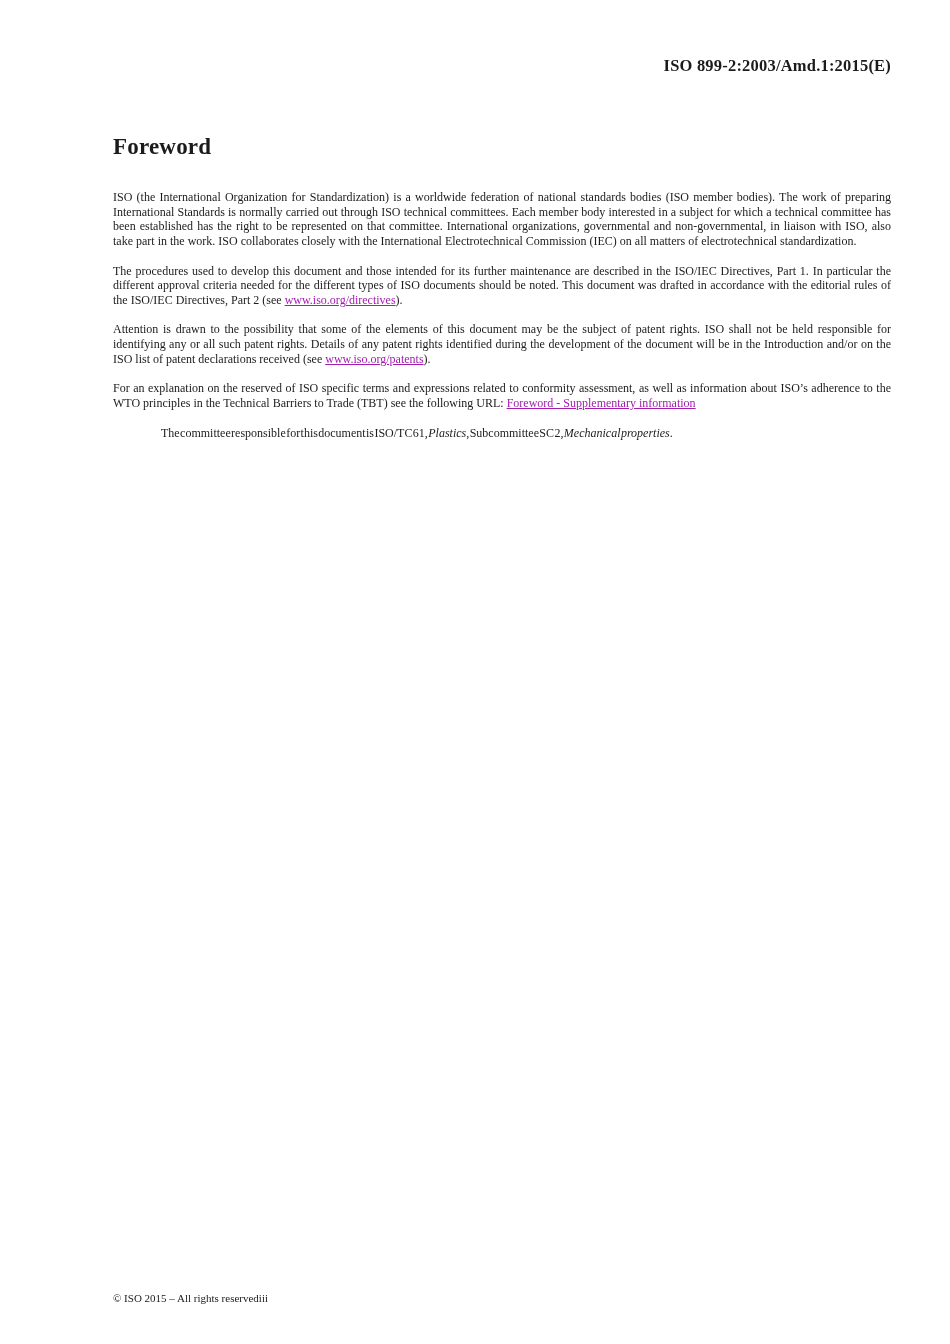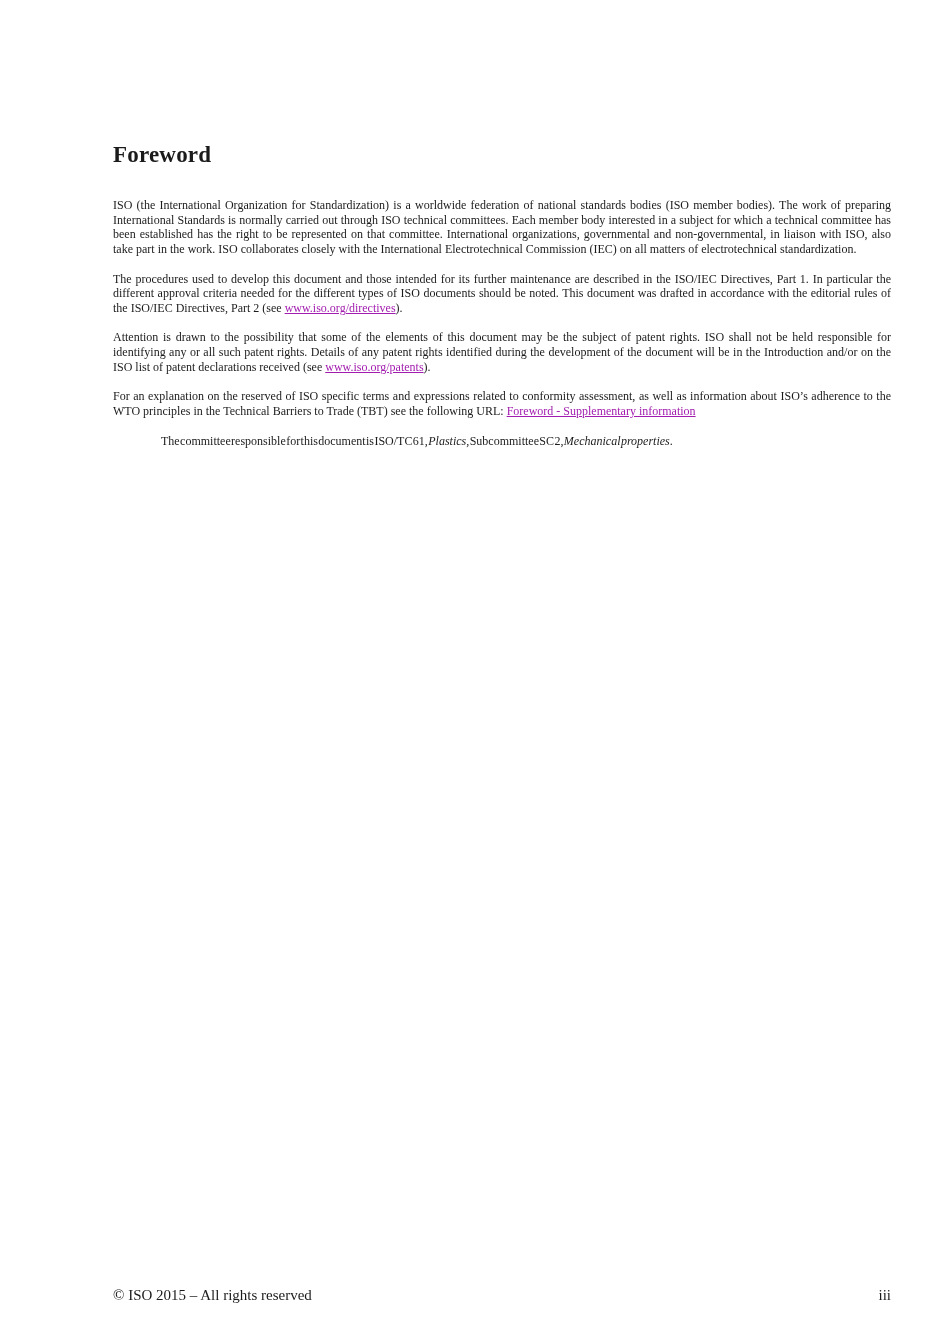--- a/index.html
+++ b/index.html
@@ -18,21 +18,21 @@
   }
   .doc-header {
     text-align: right;
     font-weight: bold;
     font-size: 16.5px;
     letter-spacing: 0.2px;
   }
   h1.section-title {
     font-size: 23px;
     font-weight: bold;
-    margin: 86px 0 30px 0;
+    margin: 58px 0 30px 0;
     letter-spacing: 0.2px;
   }
   .content p {
     font-size: 12px;
     line-height: 1.22;
     text-align: justify;
     margin: 0 0 15px 0;
   }
   .content p.tight {
     word-spacing: -2.6px;
@@ -42,30 +42,30 @@
     color: #a21caf;
     text-decoration: underline;
     cursor: pointer;
   }
   .page-footer {
     position: absolute;
     left: 113px;
     right: 59px;
     bottom: 40px;
     display: flex;
-    justify-content: space-between;
     align-items: baseline;
-    font-size: 15px;
+    font-size: 11px;
   }
 </style>
 </head>
 <body>
 
 <div class="page">
 
+  <div class="doc-header">ISO 899-2:2003/Amd.1:2015(E)</div>
 
   <div class="content">
 
     <h1 class="section-title">Foreword</h1>
 
     <p>ISO (the International Organization for Standardization) is a worldwide federation of national standards bodies (ISO member bodies). The work of preparing International Standards is normally carried out through ISO technical committees. Each member body interested in a subject for which a technical committee has been established has the right to be represented on that committee. International organizations, governmental and non-governmental, in liaison with ISO, also take part in the work. ISO collaborates closely with the International Electrotechnical Commission (IEC) on all matters of electrotechnical standardization.</p>
 
     <p><span>The procedures used to develop this document and those intended for its further maintenance are described in the ISO/IEC Directives, Part 1.  In particular the different approval criteria needed for the different types of ISO documents should be noted.  This document was drafted in accordance with the editorial rules of the ISO/IEC Directives, Part 2 (see </span><a href="#" class="doc-link">www.iso.org/directives</a><span>).</span></p>
 
     <p><span>Attention is drawn to the possibility that some of the elements of this document may be the subject of patent rights. ISO shall not be held responsible for identifying any or all such patent rights.  Details of any patent rights identified during the development of the document will be in the Introduction and/or on the ISO list of patent declarations received (see </span><a href="#" class="doc-link">www.iso.org/patents</a><span>).</span></p>

